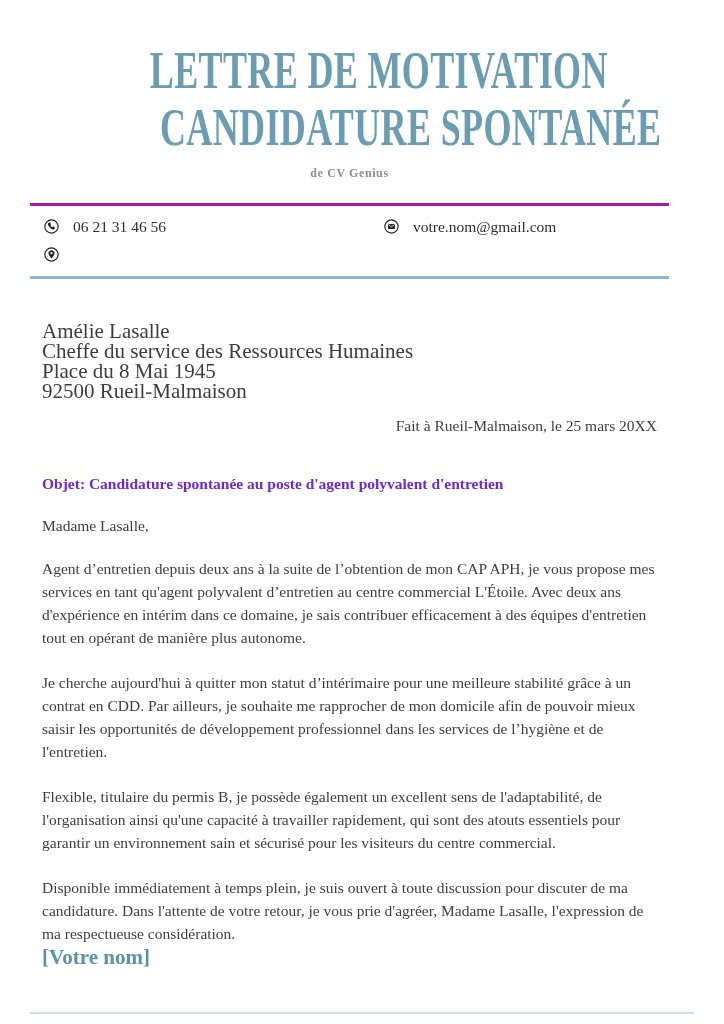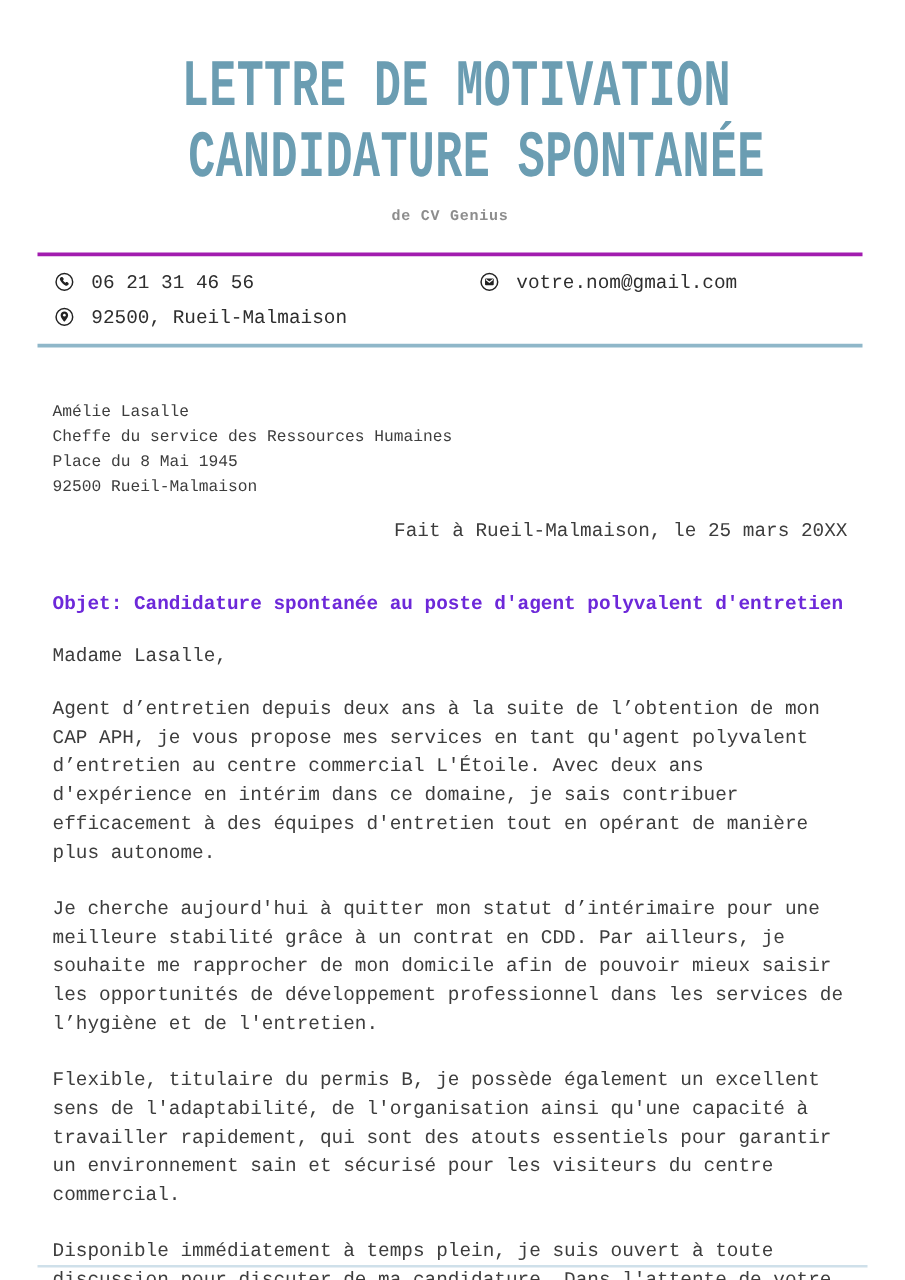--- a/index.html
+++ b/index.html
@@ -3,22 +3,22 @@
 <meta charset="utf-8">
 <style>
   html, body { margin: 0; padding: 0; background: #ffffff; }
   .page {
     position: relative;
     width: 724px;
     height: 1024px;
     margin: 0 auto;
     background: #ffffff;
     box-sizing: border-box;
-    padding: 42px 46px 0 42px;
-    font-family: Liberation Mono, monospace;
+    padding: 42px 67px 0 42px;
+    font-family: Liberation Serif, serif;
     color: #3d3d3d;
     overflow: hidden;
   }
 
   
   .header { text-align: center; }
   .title-line {
     color: #6b9db2;
     font-weight: 700;
     font-size: 53px;
@@ -58,21 +58,21 @@
     align-items: center;
     gap: 12px;
     font-size: 15.5px;
     color: #2e2e2e;
   }
   .contact-item svg { flex: 0 0 auto; display: block; }
 
   
   .recipient {
     margin-top: 42px;
-    font-size: 13px;
+    font-size: 21px;
     line-height: 20px;
   }
   .date-line {
     margin-top: 16px;
     text-align: right;
     font-size: 15.5px;
   }
   .subject {
     margin-top: 40px;
     font-weight: 700;
@@ -131,21 +131,20 @@
           <polyline points="8.4,9.6 12,12.4 15.6,9.6" fill="none" stroke="#fff" stroke-width="1.1"></polyline>
         </svg>
         <span>votre.nom@gmail.com</span>
       </div>
       <div class="contact-item">
         <svg width="19" height="19" viewBox="0 0 24 24">
           <circle cx="12" cy="12" r="8.4" fill="none" stroke="#222" stroke-width="1.5"></circle>
           <path d="M12 6.6c-2.1 0-3.8 1.7-3.8 3.8 0 2.8 3.8 6.6 3.8 6.6s3.8-3.8 3.8-6.6c0-2.1-1.7-3.8-3.8-3.8z" fill="#222"></path>
           <circle cx="12" cy="10.3" r="1.35" fill="#fff"></circle>
         </svg>
-        <span>92500, Rueil-Malmaison</span>
       </div>
     </div>
   </div>
 
   <div class="recipient">
     <div>Amélie Lasalle</div>
     <div>Cheffe du service des Ressources Humaines</div>
     <div>Place du 8 Mai 1945</div>
     <div>92500 Rueil-Malmaison</div>
   </div>

